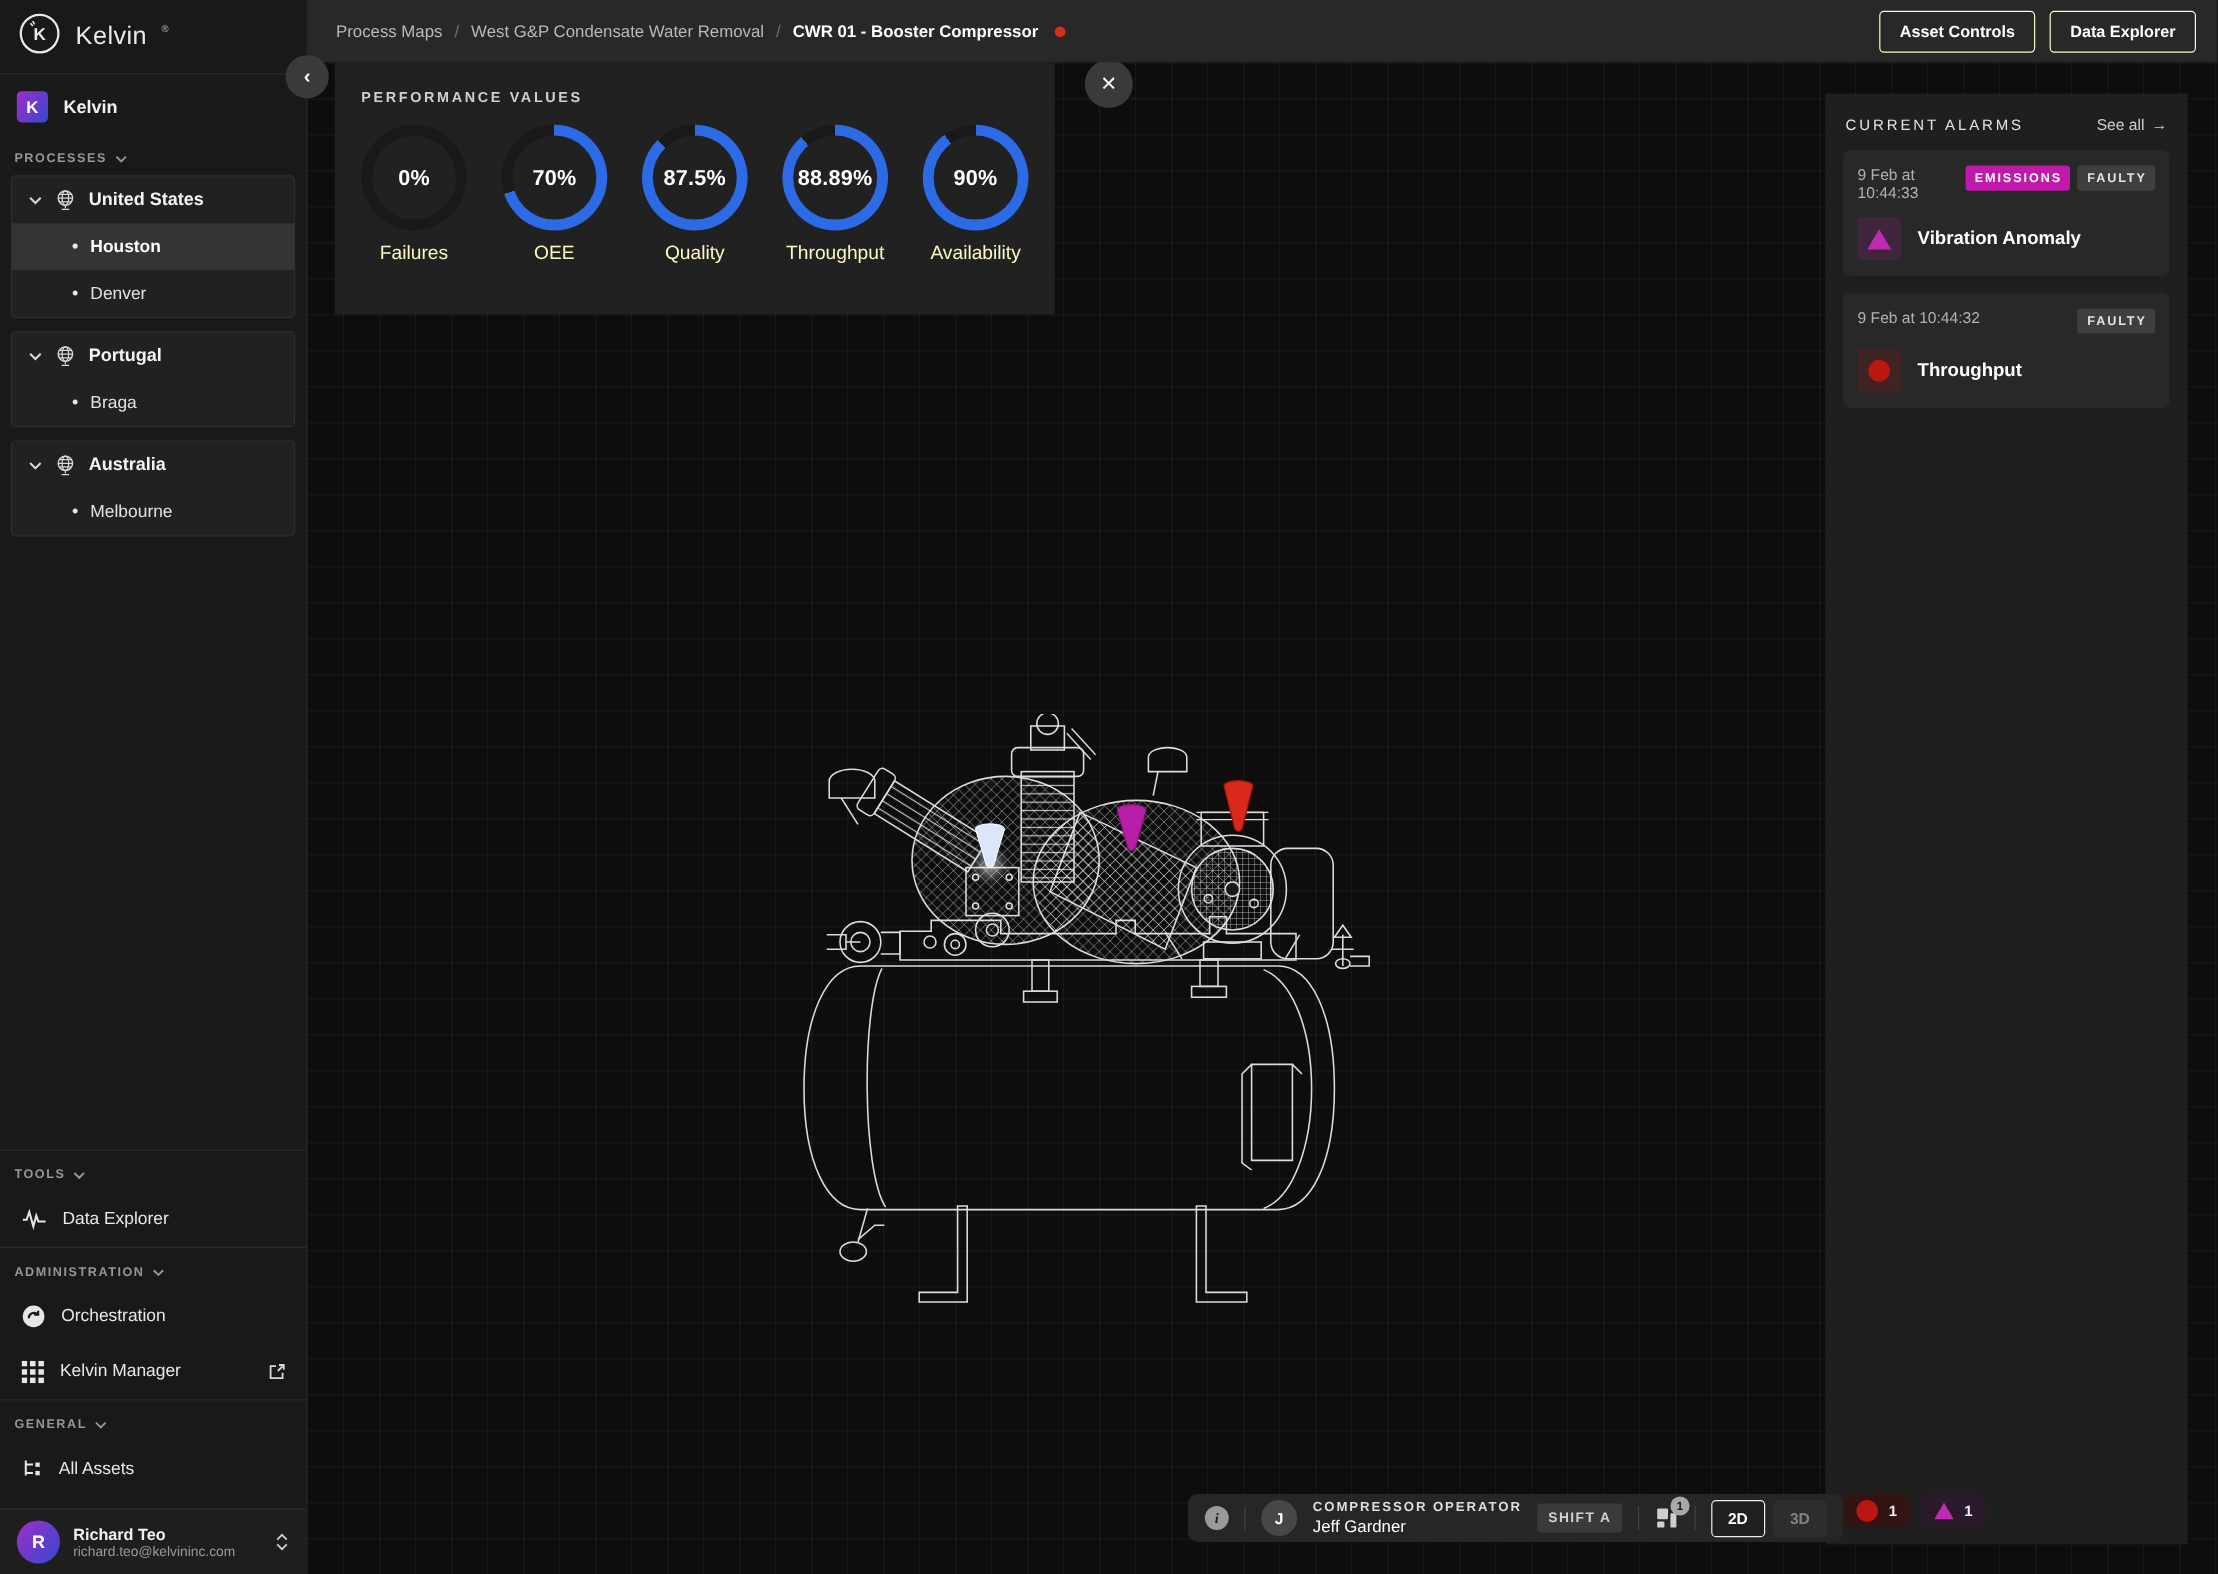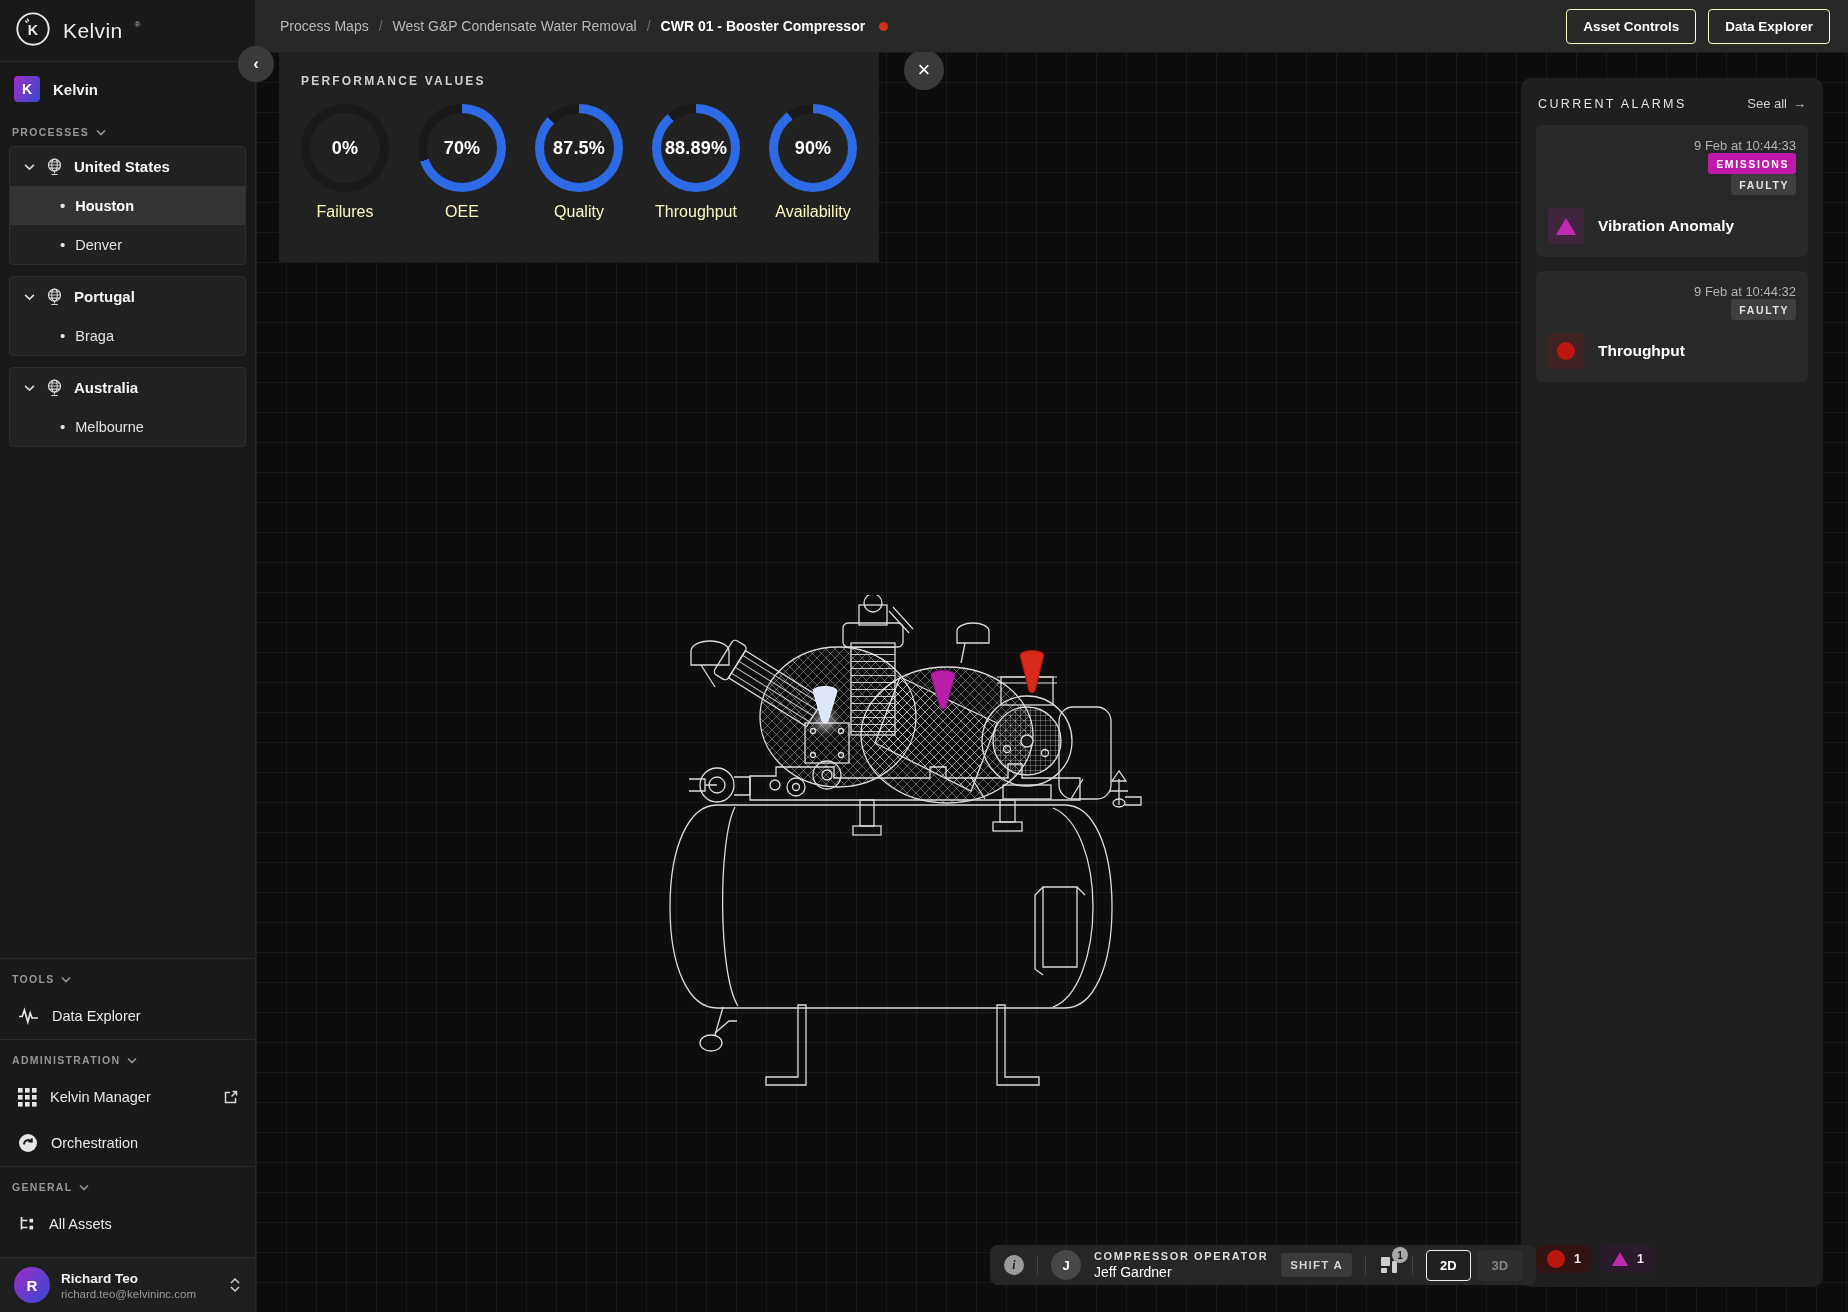--- a/index.html
+++ b/index.html
@@ -71,27 +71,27 @@
   .gauge { width:88px; display:flex; flex-direction:column; align-items:center; }
   .gauge-ring { width:88px; height:88px; border-radius:50%; display:flex; align-items:center; justify-content:center; }
   .gauge-inner { width:70px; height:70px; border-radius:50%; background:#212121; display:flex;
     align-items:center; justify-content:center; color:#fff; font-weight:bold; font-size:18px; letter-spacing:.2px; }
   .gauge-label { margin-top:11px; color:#fef9c3; font-size:16px; }
   .panel-close { position:absolute; left:648px; top:-2px; width:40px; height:40px; border-radius:50%;
     background:#3a3a3a; border:none; color:#fff; font-size:22px; line-height:38px; cursor:pointer; z-index:6; }
 
   
   .alarms-panel { position:absolute; left:1265px; top:26px; width:302px; height:1209px;
-    background:#1f1f1f; border-radius:10px; padding:18px 15px 14px 15px; z-index:5;
+    background:#1f1f1f; border-radius:0; padding:18px 15px 14px 15px; z-index:5;
     display:flex; flex-direction:column; }
   .alarms-head { display:flex; align-items:center; justify-content:space-between; padding:0 2px; }
   .alarms-title { color:#e4e4e4; font-size:12.5px; letter-spacing:2.4px; }
   .see-all { color:#cfcfcf; font-size:13px; cursor:pointer; display:flex; gap:6px; align-items:center; }
   .alarm-card { background:#282828; border-radius:6px; padding:13px 12px; margin-top:14px; cursor:pointer; }
-  .alarm-top { display:flex; align-items:flex-end;flex-direction:column; }
+  .alarm-top { display:flex; align-items:flex-start; }
   .alarm-time { color:#b2b2b2; font-size:13px; flex:1; }
   .badge { font-size:10.5px; font-weight:bold; letter-spacing:1.6px; padding:5px 7px 4px 8px;
     border-radius:3px; margin-left:6px; }
   .badge.emissions { background:#c018ab; color:#fff; }
   .badge.faulty { background:#3f3f3f; color:#e3e3e3; }
   .alarm-main { display:flex; align-items:center; gap:14px; margin-top:13px; }
   .alarm-icon-box { width:36px; height:36px; border-radius:4px; display:flex; align-items:center; justify-content:center; }
   .alarm-icon-box.magenta { background:rgba(194,28,173,0.16); }
   .alarm-icon-box.red { background:rgba(191,21,11,0.16); }
   .tri { width:0; height:0; border-left:10px solid transparent; border-right:10px solid transparent;
@@ -239,46 +239,46 @@
     </div>
 
     <div class="side-divider"></div>
     <div class="section-label">
       <span>ADMINISTRATION</span>
       <svg class="chev" width="10" height="7" viewBox="0 0 10 7">
           <path d="M1 1.5 L5 5.5 L9 1.5" fill="none" stroke="#969696" stroke-width="1.6"></path>
         </svg>
     </div>
     <div class="side-item">
+      <svg width="20" height="20" viewBox="0 0 20 20">
+          <circle cx="10" cy="10" r="9" fill="#e6e6e6"></circle>
+          <path d="M6 11.5 a4.3 4.3 0 0 1 7.5 -3" fill="none" stroke="#191919" stroke-width="1.8"></path>
+          <path d="M13.8 5.2 v3.4 h-3.4" fill="none" stroke="#191919" stroke-width="1.8"></path>
+        </svg>
+      <span>Orchestration</span>
+    </div>
+    <div class="side-item">
       <svg width="19" height="19" viewBox="0 0 19 19">
           <g fill="#e6e6e6">
             <rect x="0" y="0" width="4.6" height="4.6"></rect>
             <rect x="7" y="0" width="4.6" height="4.6"></rect>
             <rect x="14" y="0" width="4.6" height="4.6"></rect>
             <rect x="0" y="7" width="4.6" height="4.6"></rect>
             <rect x="7" y="7" width="4.6" height="4.6"></rect>
             <rect x="14" y="7" width="4.6" height="4.6"></rect>
             <rect x="0" y="14" width="4.6" height="4.6"></rect>
             <rect x="7" y="14" width="4.6" height="4.6"></rect>
             <rect x="14" y="14" width="4.6" height="4.6"></rect>
           </g>
         </svg>
       <span class="grow">Kelvin Manager</span>
       <svg width="17" height="17" viewBox="0 0 17 17">
           <path d="M8 3.5 H3.5 v10 h10 V9" fill="none" stroke="#d8d8d8" stroke-width="1.5"></path>
           <path d="M9.5 7.5 L14.5 2.5 M10.5 2.5 h4 v4" fill="none" stroke="#d8d8d8" stroke-width="1.5"></path>
         </svg>
-    </div>
-    <div class="side-item">
-      <svg width="20" height="20" viewBox="0 0 20 20">
-          <circle cx="10" cy="10" r="9" fill="#e6e6e6"></circle>
-          <path d="M6 11.5 a4.3 4.3 0 0 1 7.5 -3" fill="none" stroke="#191919" stroke-width="1.8"></path>
-          <path d="M13.8 5.2 v3.4 h-3.4" fill="none" stroke="#191919" stroke-width="1.8"></path>
-        </svg>
-      <span>Orchestration</span>
     </div>
 
     <div class="side-divider"></div>
     <div class="section-label">
       <span>GENERAL</span>
       <svg class="chev" width="10" height="7" viewBox="0 0 10 7">
           <path d="M1 1.5 L5 5.5 L9 1.5" fill="none" stroke="#969696" stroke-width="1.6"></path>
         </svg>
     </div>
     <div class="side-item" style="margin-bottom:10px">

